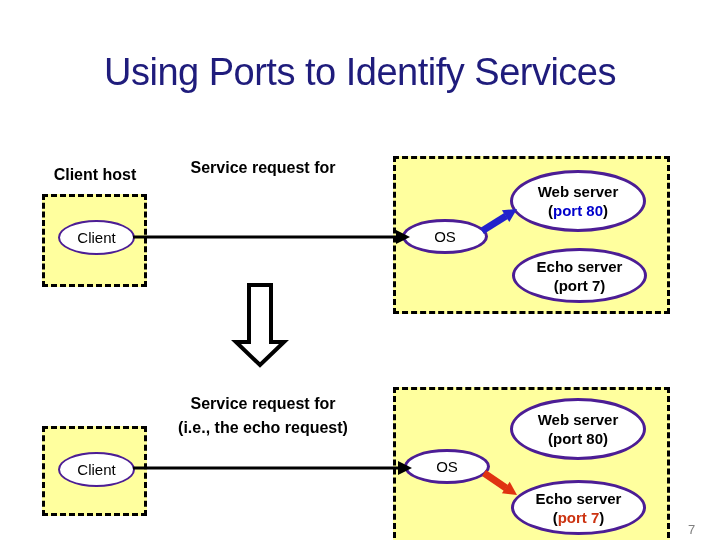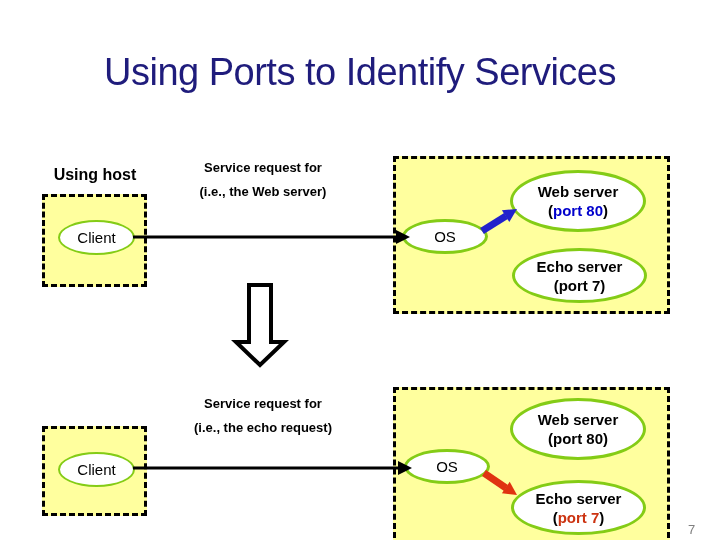--- a/index.html
+++ b/index.html
@@ -15,62 +15,61 @@
   .server-host-label{top:105px;left:393px;width:277px;text-align:center;}
   .client-host-label{top:142px;left:42px;width:106px;text-align:center;}
   .yellow-box{
     position:absolute;box-sizing:border-box;background:#FFFF9E;border:3px dashed #000;
   }
   .box-client-top{left:42px;top:170px;width:105px;height:93px;}
   .box-server-top{left:393px;top:132px;width:277px;height:158px;}
   .box-client-bottom{left:42px;top:402px;width:105px;height:90px;}
   .box-server-bottom{left:393px;top:363px;width:277px;height:160px;}
   .ellipse{
-    position:absolute;box-sizing:border-box;background:#fff;border:2px solid #84cc16;border-radius:50%;
+    position:absolute;box-sizing:border-box;background:#fff;border:2px solid #4c1d95;border-radius:50%;
     display:flex;flex-direction:column;align-items:center;justify-content:center;
     font-size:15px;line-height:19px;text-align:center;z-index:2;
   }
   .ellipse.thick{border-width:3px;}
   .ellipse.bold{font-weight:bold;}
   .el-client-top{left:58px;top:196px;width:77px;height:35px;}
   .el-os-top{left:402px;top:195px;width:86px;height:35px;}
   .el-web-top{left:510px;top:146px;width:136px;height:62px;}
   .el-echo-top{left:512px;top:224px;width:135px;height:55px;}
   .el-client-bottom{left:58px;top:428px;width:77px;height:35px;}
   .el-os-bottom{left:404px;top:425px;width:86px;height:35px;}
   .el-web-bottom{left:510px;top:374px;width:136px;height:62px;}
   .el-echo-bottom{left:511px;top:456px;width:135px;height:55px;}
   .request{
-    position:absolute;width:230px;text-align:center;font-weight:bold;font-size:13px;
+    position:absolute;width:230px;text-align:center;font-weight:bold;font-size:16px;
     line-height:24px;white-space:nowrap;
   }
   .request-top{left:148px;top:132px;}
   .request-bottom{left:148px;top:368px;}
   .green{color:#009933;}
   .blue{color:#0000CC;}
   .red{color:#CC3311;}
   .overlay{position:absolute;left:0;top:0;width:720px;height:540px;z-index:3;pointer-events:none;}
   .page-number{position:absolute;left:688px;top:498px;font-size:13px;color:#808080;}
 </style>
 </head>
 <body>
 
 <div class="slide">
 
   <div class="title">Using Ports to Identify Services</div>
 
 
-  <div class="label client-host-label">Using host</div>
+  <div class="label client-host-label">Client host</div>
 
   <div class="yellow-box box-client-top"></div>
   <div class="ellipse el-client-top">Client</div>
 
   <div class="request request-top">
     <div>Service request for</div>
-    <div>(i.e., the Web server)</div>
   </div>
 
   <div class="yellow-box box-server-top"></div>
   <div class="ellipse thick el-os-top">OS</div>
   <div class="ellipse thick bold el-web-top">
     <div>Web server</div>
     <div><span>(</span><span class="blue">port 80</span><span>)</span></div>
   </div>
   <div class="ellipse thick bold el-echo-top">
     <div>Echo server</div>

